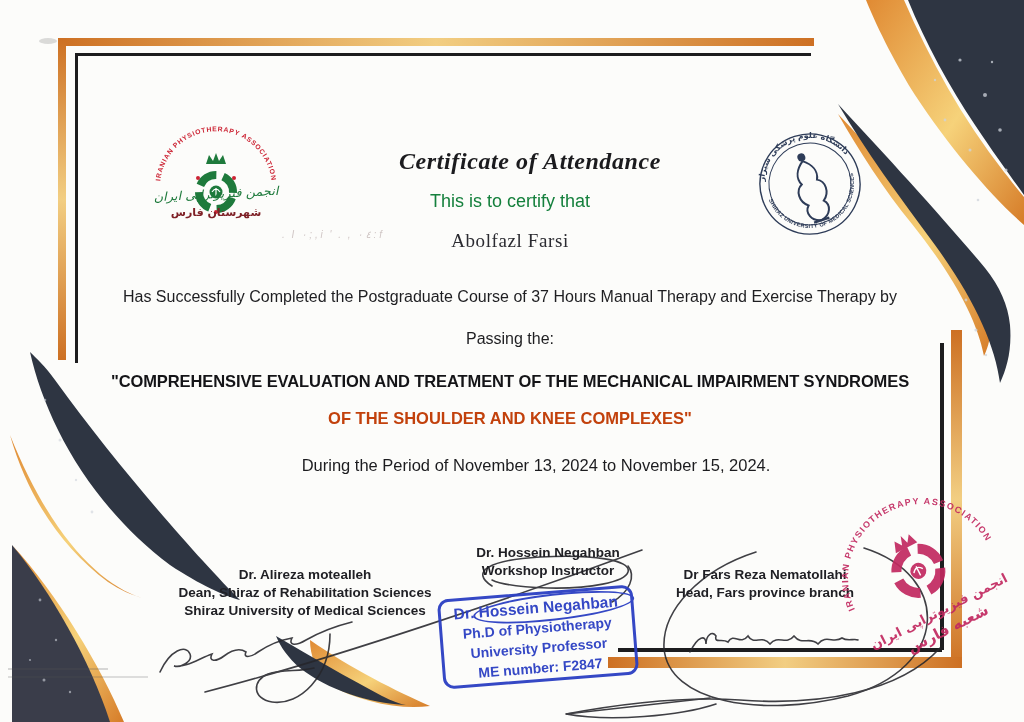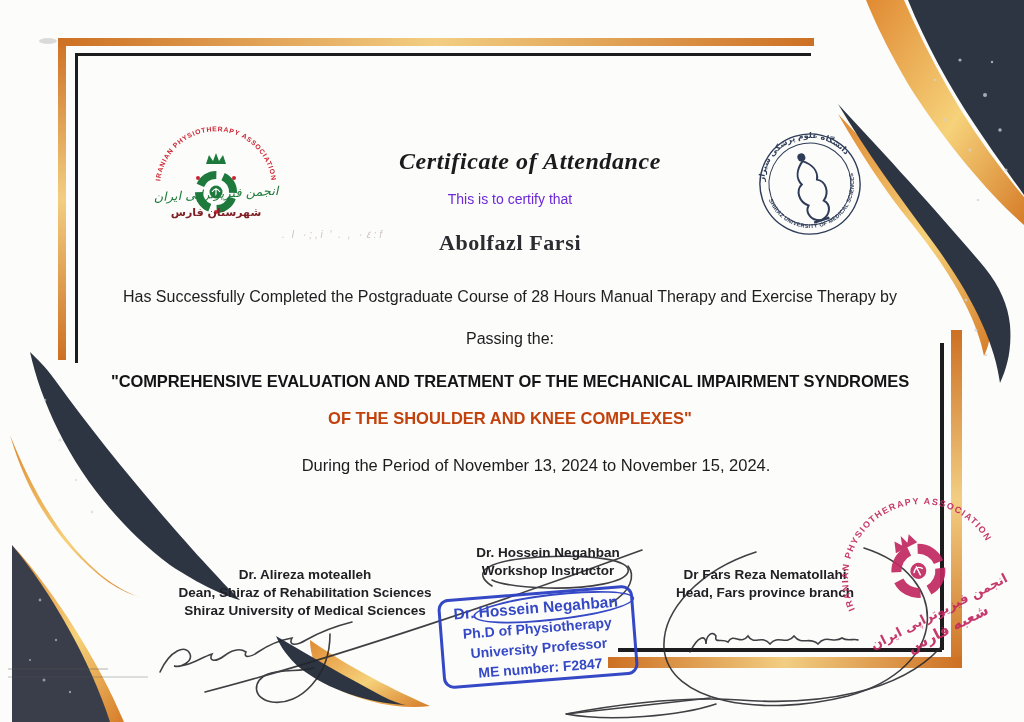--- a/index.html
+++ b/index.html
@@ -2,22 +2,22 @@
 <html><head>
 <meta charset="utf-8">
 <style>
   html,body{margin:0;padding:0;background:#e8e8e8;}
   .page{position:relative;width:1024px;height:722px;background:#fcfcfa;overflow:hidden;
         font-family:"Liberation Sans",sans-serif;color:#1f1f22;}
   .abs{position:absolute;}
   .ctr{left:0;width:1020px;text-align:center;}
   .title{top:148px;font-family:"Liberation Serif",serif;font-style:italic;font-weight:bold;
          font-size:24px;letter-spacing:.6px;color:#1b1b1e;padding-left:20px;}
-  .sub{top:191px;font-size:14px;color:#6d28d9;}
-  .recipient{top:230px;font-family:"Liberation Serif",serif;font-weight:bold;font-size:22px;
+  .sub{top:191px;font-size:18px;color:#15803d;}
+  .recipient{top:230px;font-family:"Liberation Serif",serif;font-weight:normal;font-size:19px;
          letter-spacing:.6px;color:#2b2b31;}
   .body1{top:288px;font-size:16px;color:#1e1e21;}
   .body2{top:330px;font-size:16px;color:#1e1e21;}
   .course1{top:372px;font-size:16.5px;font-weight:bold;color:#141417;letter-spacing:-.1px;}
   .course2{top:409px;font-size:16.5px;font-weight:bold;color:#c2410c;}
   .period{top:456px;font-size:16.5px;color:#1c1c1f;margin-left:26px;}
   .sigcol{position:absolute;text-align:center;font-size:13.5px;font-weight:bold;
           line-height:18px;color:#202025;}
   .sig-left{left:150px;top:566px;width:310px;}
   .sig-mid{left:450px;top:544px;width:196px;}
@@ -189,21 +189,21 @@
           <path d="M50,96 h16" stroke-width="2.5"></path>
         </g>
       </g>
     </svg>
   </div>
 
   <div class="abs ctr title">Certificate of Attendance</div>
   <div class="abs ctr sub">This is to certify that</div>
   <div class="abs ctr recipient">Abolfazl Farsi</div>
   <div class="abs faint">. I ٠ ; , i ' . , ٤ ٠ : f</div>
-  <div class="abs ctr body1">Has Successfully Completed the Postgraduate Course of 28 Hours Manual Therapy and Exercise Therapy by</div>
+  <div class="abs ctr body1">Has Successfully Completed the Postgraduate Course of 37 Hours Manual Therapy and Exercise Therapy by</div>
   <div class="abs ctr body2">Passing the:</div>
   <div class="abs ctr course1">"COMPREHENSIVE EVALUATION AND TREATMENT OF THE MECHANICAL IMPAIRMENT SYNDROMES</div>
   <div class="abs ctr course2">OF THE SHOULDER AND KNEE COMPLEXES"</div>
   <div class="abs ctr period">During the Period of November 13, 2024 to November 15, 2024.</div>
 
   <div class="sigcol sig-left">
     <div>Dr. Alireza motealleh</div>
     <div>Dean, Shiraz of Rehabilitation Sciences</div>
     <div>Shiraz University of Medical Sciences</div>
   </div>

